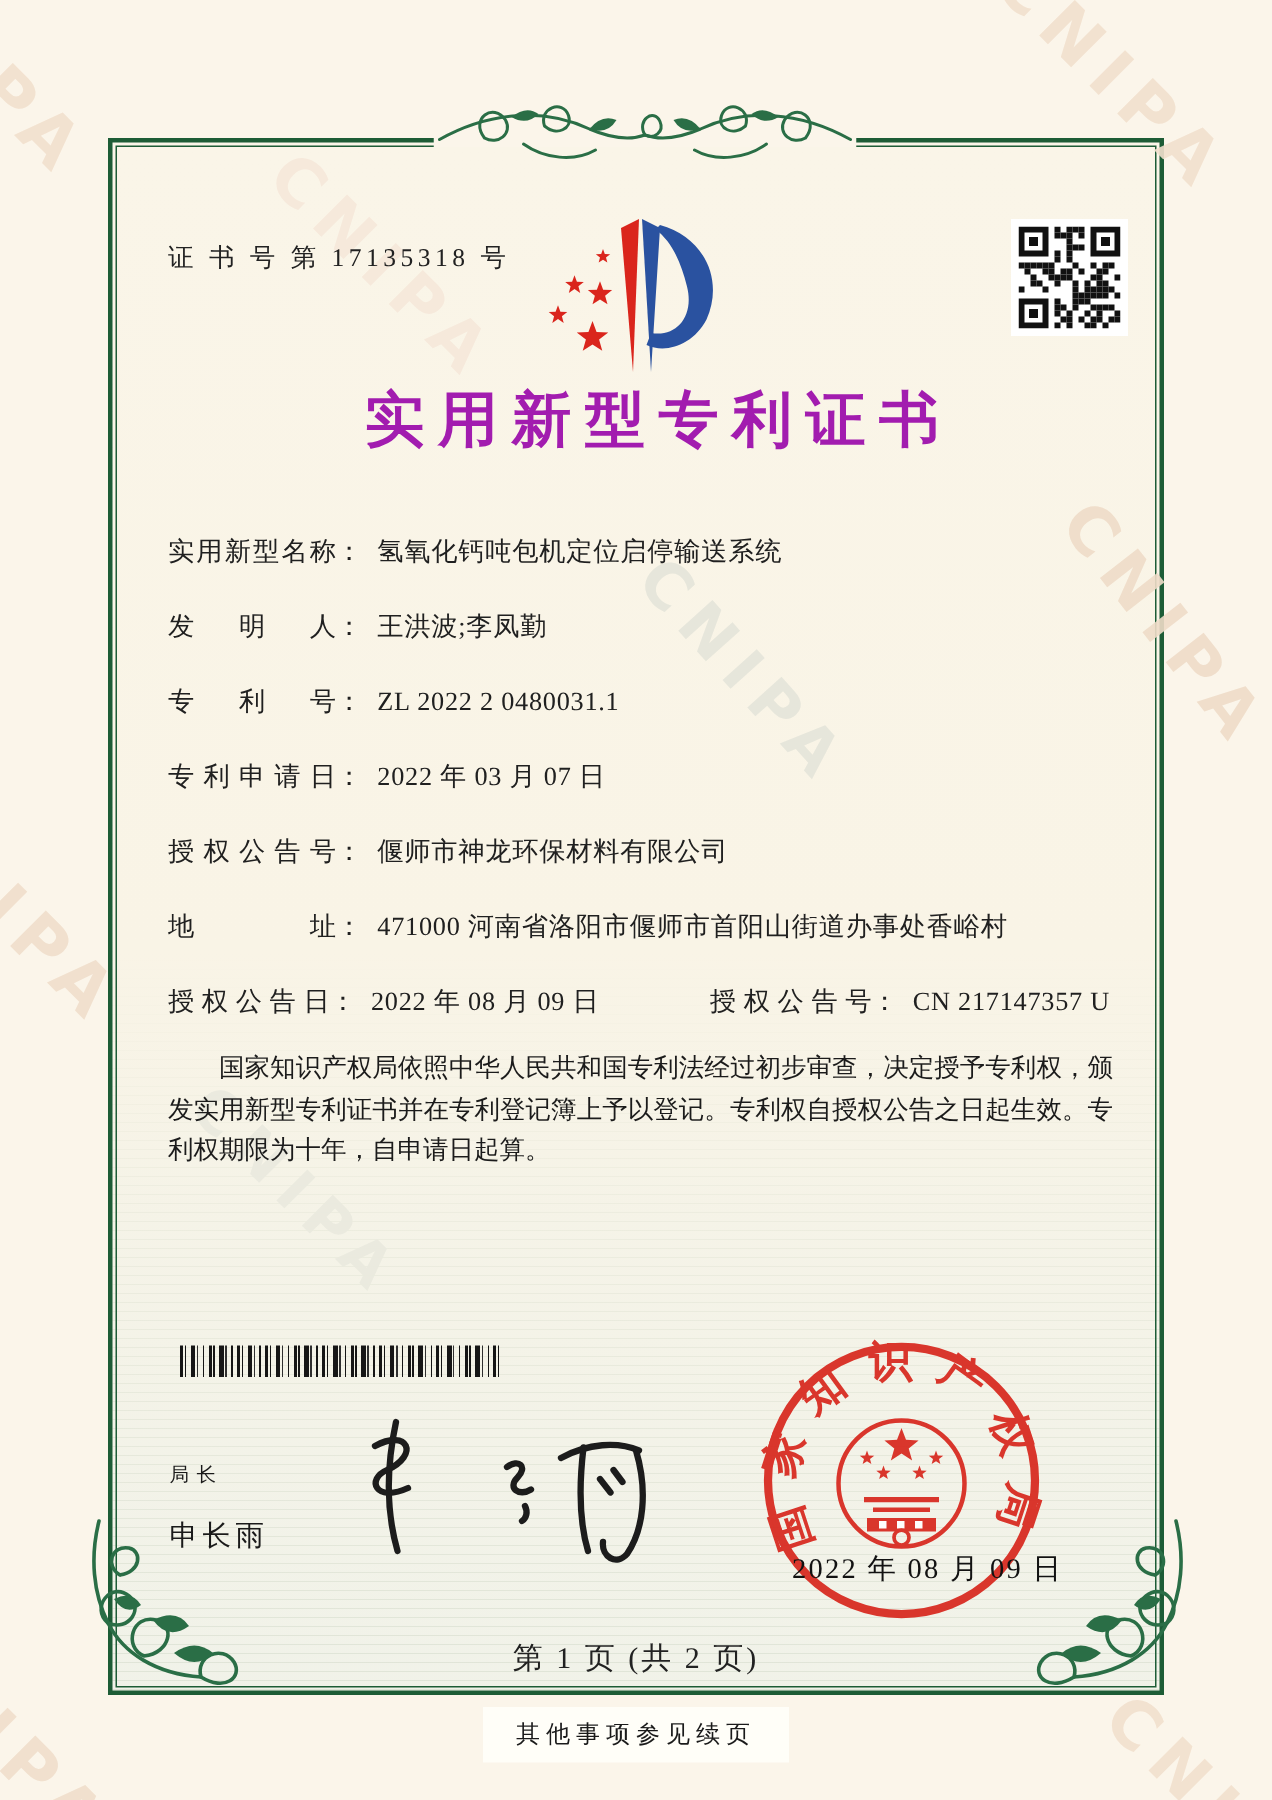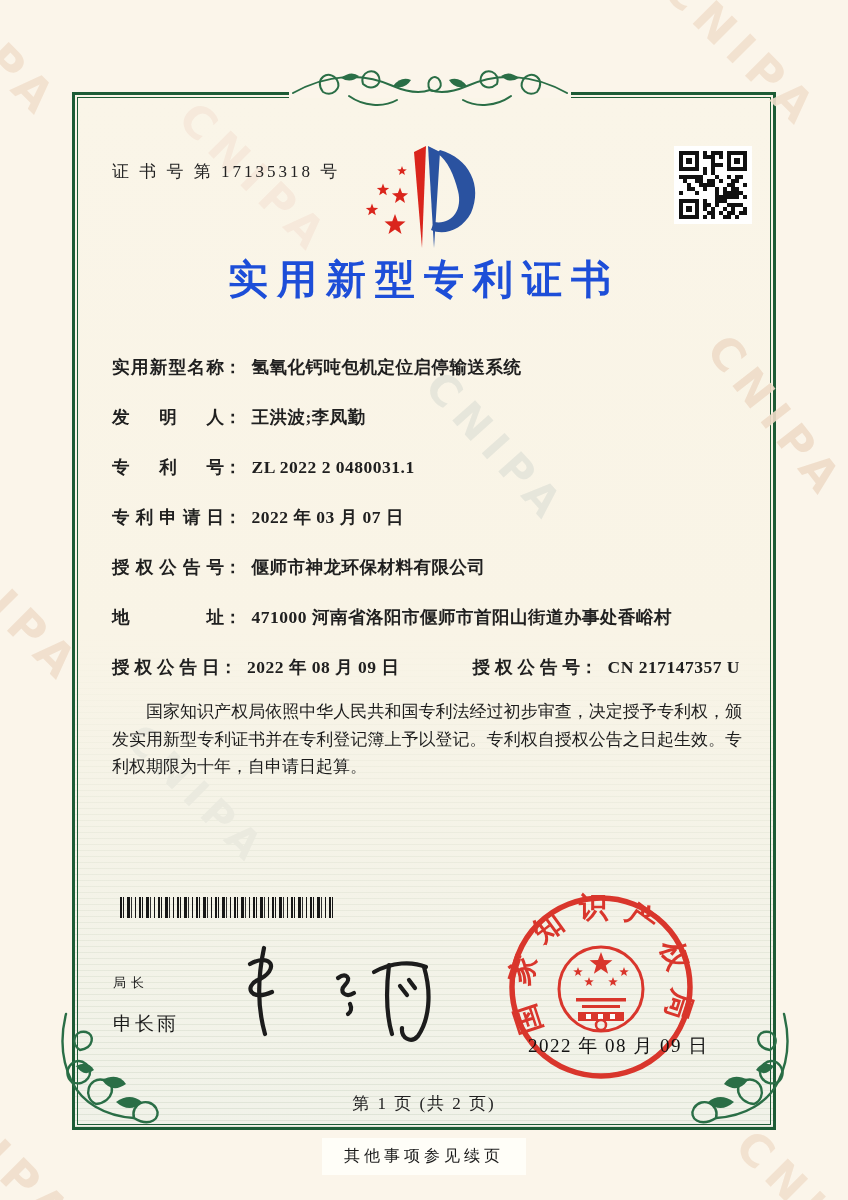--- a/index.html
+++ b/index.html
@@ -21,23 +21,23 @@
            repeating-linear-gradient(180deg,#f0f2e9 0px,#f0f2e9 5px,#dde3d6 5px,#dde3d6 6px);}
   .frame::before{content:"";position:absolute;inset:2px;border:1px solid #1d5c36;}
 
   
   .cert-no{position:absolute;left:112px;top:147px;font-size:17px;letter-spacing:3px;
            color:#222;z-index:3;margin-top:13px;}
   .logo{position:absolute;left:356px;top:134px;z-index:3;}
   .qr{position:absolute;left:674px;top:146px;width:78px;height:78px;background:#fff;
       z-index:3;display:flex;align-items:center;justify-content:center;}
   .title{position:absolute;left:72px;top:252px;width:704px;text-align:center;
-         font-size:40px;font-weight:bold;letter-spacing:9px;color:#1d4ed8;z-index:3;}
-
-  .fields{position:absolute;left:112px;top:342px;width:628px;z-index:3;font-weight:bold;}
+         font-size:40px;font-weight:bold;letter-spacing:9px;color:#a21caf;z-index:3;padding-left:15px;}
+
+  .fields{position:absolute;left:112px;top:342px;width:628px;z-index:3;}
   .row{height:50px;display:flex;align-items:center;white-space:nowrap;
        font-size:17.5px;color:#202020;}
   .flabel{display:inline-block;width:112px;text-align:justify;text-align-last:justify;}
   .fvalue{margin-left:10px;letter-spacing:.5px;}
   .fvalue.wide{display:inline-block;width:218px;}
   .flabel.second{margin-left:16px;}
 
   .paras{position:absolute;left:112px;top:698px;width:630px;z-index:3;
          font-size:17px;line-height:27.5px;color:#1b1b1b;}
   .paras p{margin:0;text-indent:2em;text-align:justify;}
@@ -52,21 +52,21 @@
              color:#1a1a1a;z-index:4;}
   .dir-name{position:absolute;left:113px;top:1011px;font-size:19px;letter-spacing:3px;
             color:#1a1a1a;z-index:4;text-align:right;}
   .signature{position:absolute;left:242px;top:934px;z-index:4;}
 
   .seal{position:absolute;left:506px;top:892px;z-index:4;opacity:.93;}
   .seal-date{position:absolute;left:528px;top:1033px;font-size:19px;letter-spacing:1.5px;
              color:#121212;z-index:5;}
 
   .page-num{position:absolute;left:72px;top:1092px;width:704px;text-align:center;
-            font-size:17px;letter-spacing:2px;color:#222;z-index:3;}
+            font-size:20px;letter-spacing:2px;color:#222;z-index:3;}
   .cont-note{position:absolute;left:0;top:1138px;width:848px;text-align:center;z-index:3;font-family:Liberation Serif, serif;}
   .cont-note span{display:inline-block;background:#fffef8;padding:8px 22px;
                   font-size:16px;letter-spacing:4px;color:#1a1a1a;}
 
   .ornament-top{position:absolute;left:289px;top:62px;z-index:3;}
   .corner{position:absolute;z-index:3;}
   .corner.bl{left:56px;top:1010px;}
   .corner.br{left:662px;top:1010px;transform:scaleX(-1);}
 </style>
 </head>

